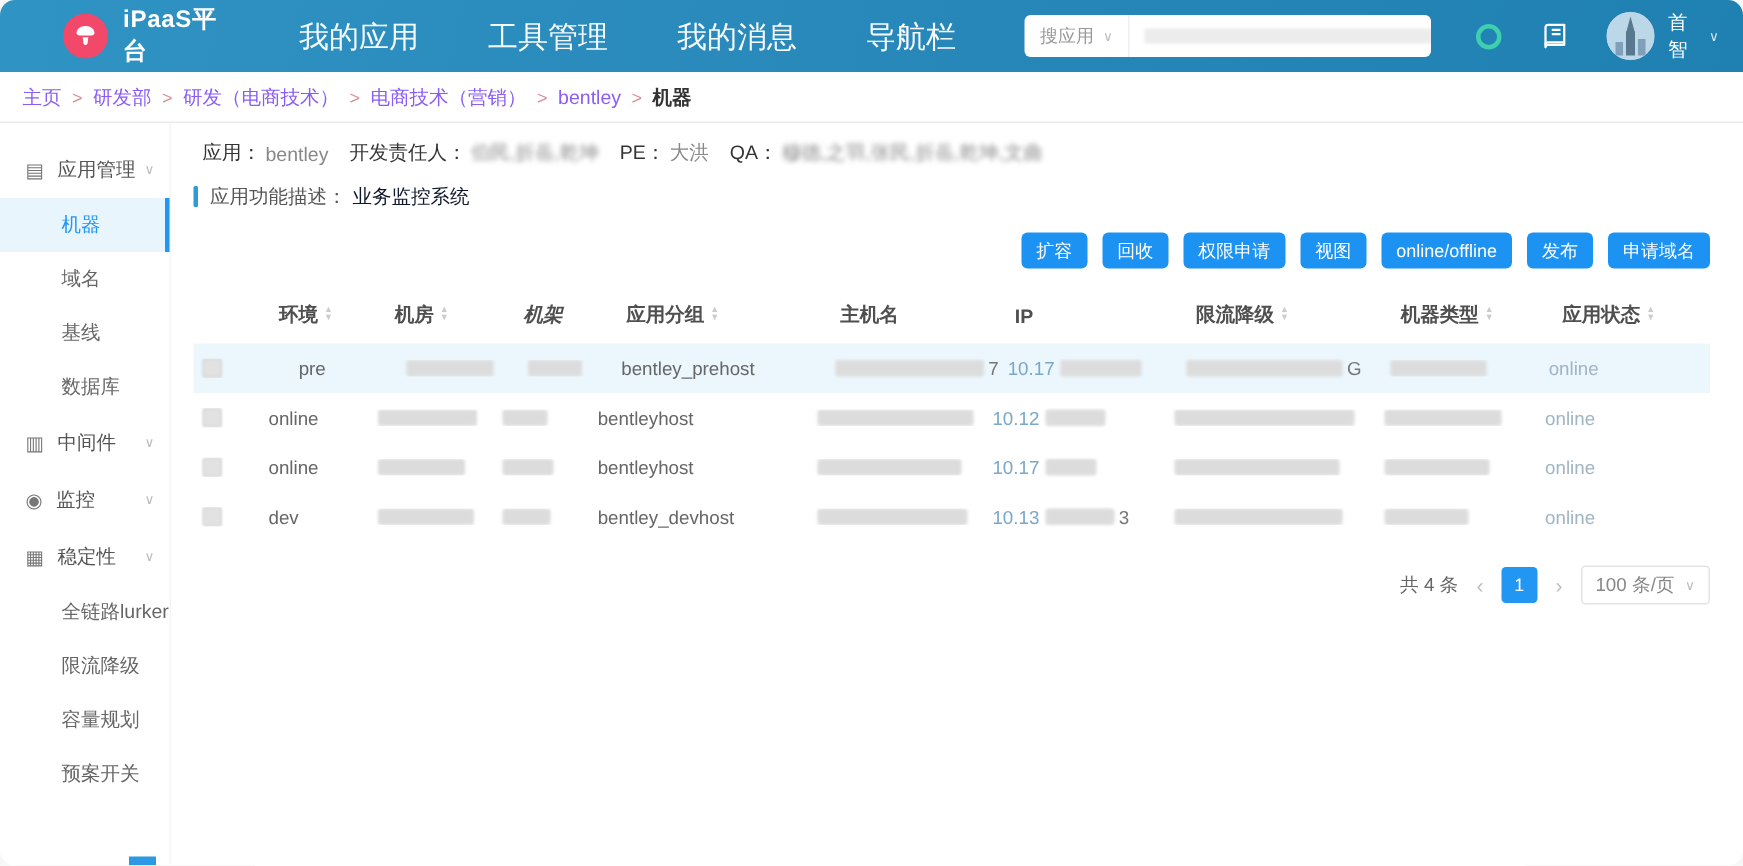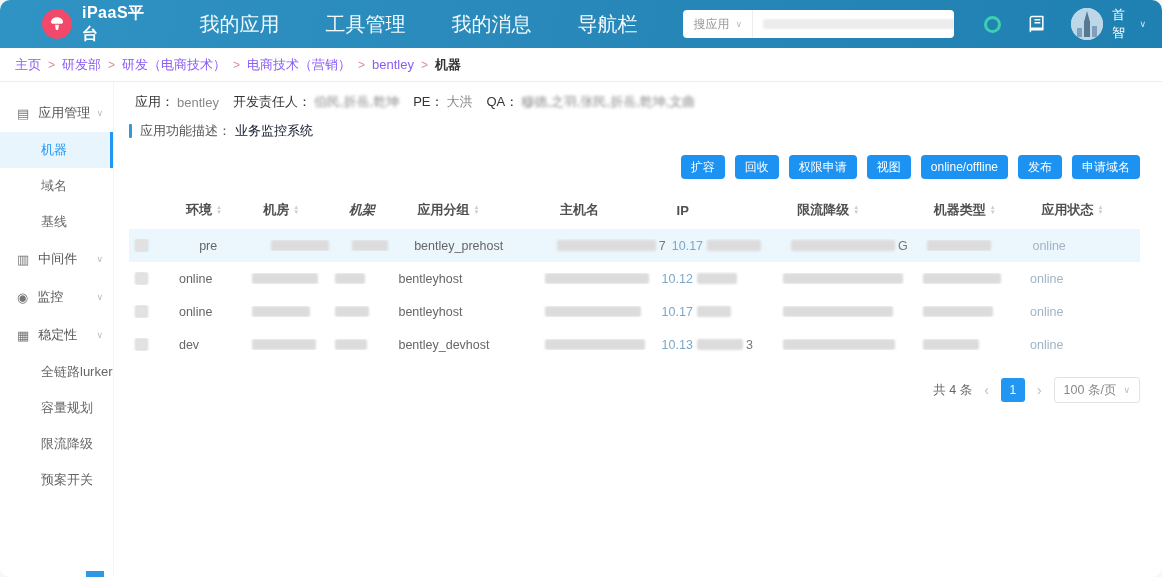--- a/index.html
+++ b/index.html
@@ -147,38 +147,39 @@
 
     <div class="sidebar">
         <div class="side-group">
           <span class="gicon">▤</span>
           <span>应用管理</span>
           <span class="caret">∨</span>
         </div>
         <div class="side-item active">机器</div>
         <div class="side-item">域名</div>
         <div class="side-item">基线</div>
+        <div class="side-item">数据库</div>
         <div class="side-group">
           <span class="gicon">▥</span>
           <span>中间件</span>
           <span class="caret">∨</span>
         </div>
         <div class="side-group">
           <span class="gicon">◉</span>
           <span>监控</span>
           <span class="caret">∨</span>
         </div>
         <div class="side-group">
           <span class="gicon">▦</span>
           <span>稳定性</span>
           <span class="caret">∨</span>
         </div>
         <div class="side-item">全链路lurker</div>
+        <div class="side-item">限流降级</div>
         <div class="side-item">容量规划</div>
-        <div class="side-item">限流降级</div>
         <div class="side-item">预案开关</div>
       </div>
 
     <div class="main">
 
       <div class="app-info">
         <span class="lbl">应用：</span>
         <span class="val">bentley</span>
         <span class="lbl">开发责任人：</span>
         <span class="val blurred">伯民,折岳,乾坤</span>

